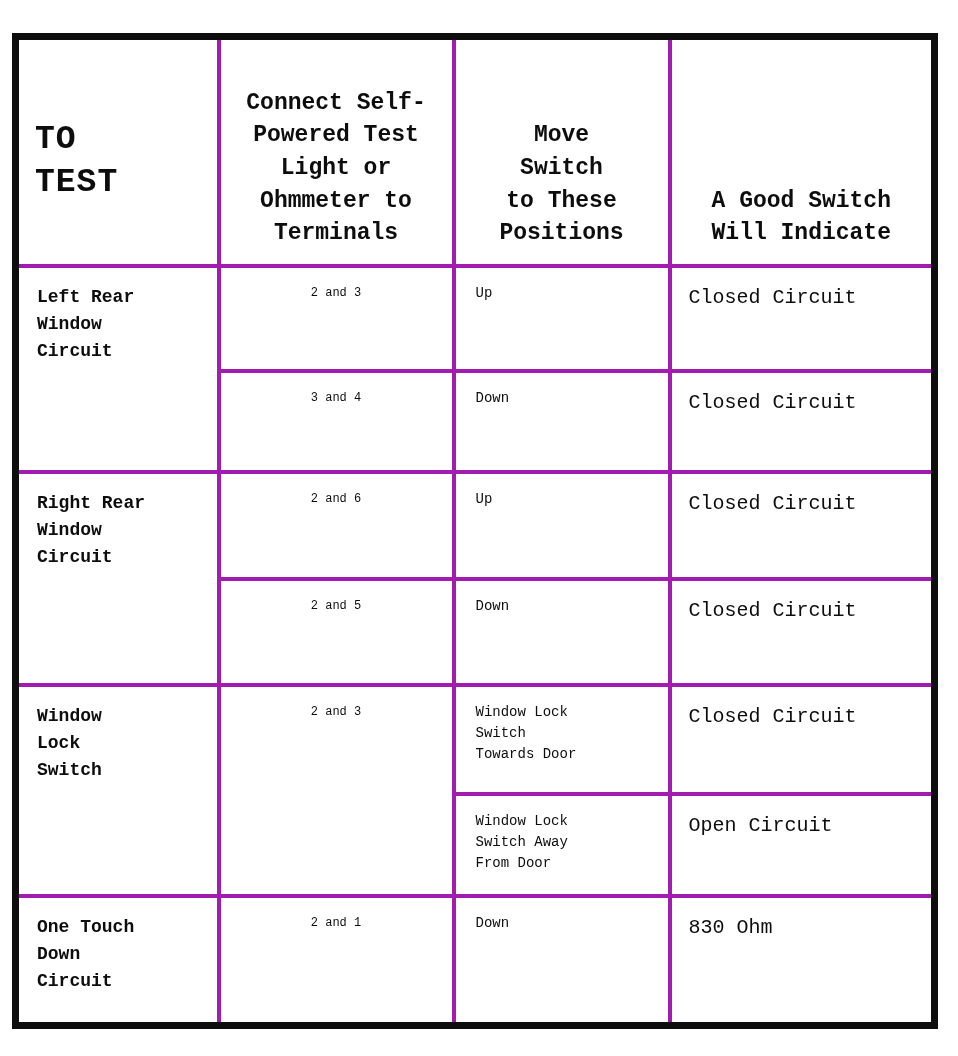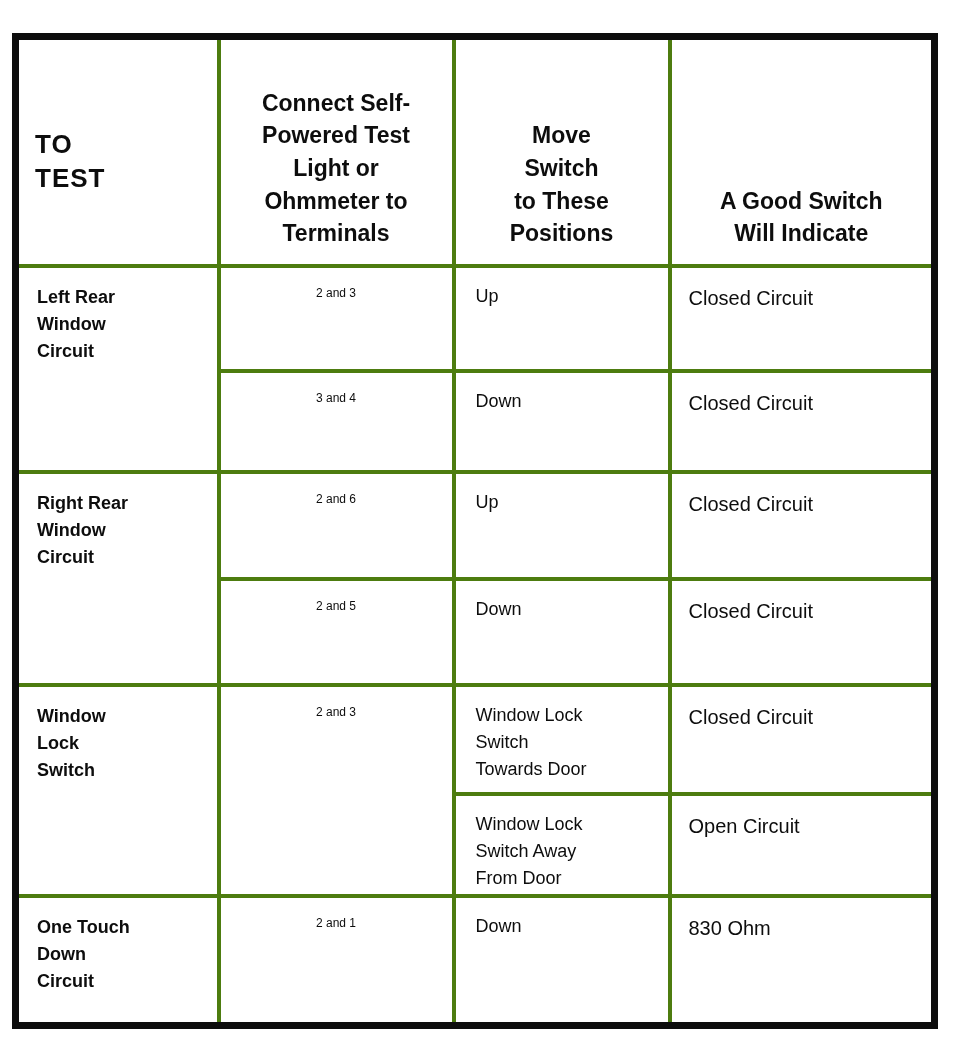--- a/index.html
+++ b/index.html
@@ -19,38 +19,39 @@
     position: absolute;
     left: 12px;
     top: 33px;
     width: 919px;
     height: 996px;
     border-collapse: collapse;
     table-layout: fixed;
     border: 7px solid #0d0d0d;
   }
   table.test-table td, table.test-table th {
-    border: 4px solid #4d7c0f;
+    border: 4px solid #a21caf;
     white-space: pre-line;
     overflow: hidden;
     box-sizing: border-box;
+    font-family: Liberation Mono, monospace;
   }
   
   tr.hdr th {
     vertical-align: bottom;
     text-align: center;
     font-weight: bold;
     font-size: 23px;
     line-height: 1.42;
     padding: 0 6px 14px 6px;
   }
   tr.hdr th.to-test {
     vertical-align: middle;
     text-align: left;
-    font-size: 26px;
+    font-size: 33px;
     line-height: 1.3;
     padding: 20px 6px 0 16px;
     letter-spacing: 1px;
   }
   
   td.test-name {
     vertical-align: top;
     text-align: left;
     font-weight: bold;
     font-size: 18px;
@@ -62,21 +63,21 @@
     vertical-align: top;
     text-align: center;
     font-size: 12px;
     line-height: 1.5;
     padding: 16px 6px 0 6px;
   }
   
   td.position {
     vertical-align: top;
     text-align: left;
-    font-size: 18px;
+    font-size: 14px;
     line-height: 1.5;
     padding: 15px 6px 0 20px;
   }
   
   td.indication {
     vertical-align: top;
     text-align: left;
     font-size: 20px;
     line-height: 1.5;
     padding: 15px 6px 0 17px;

